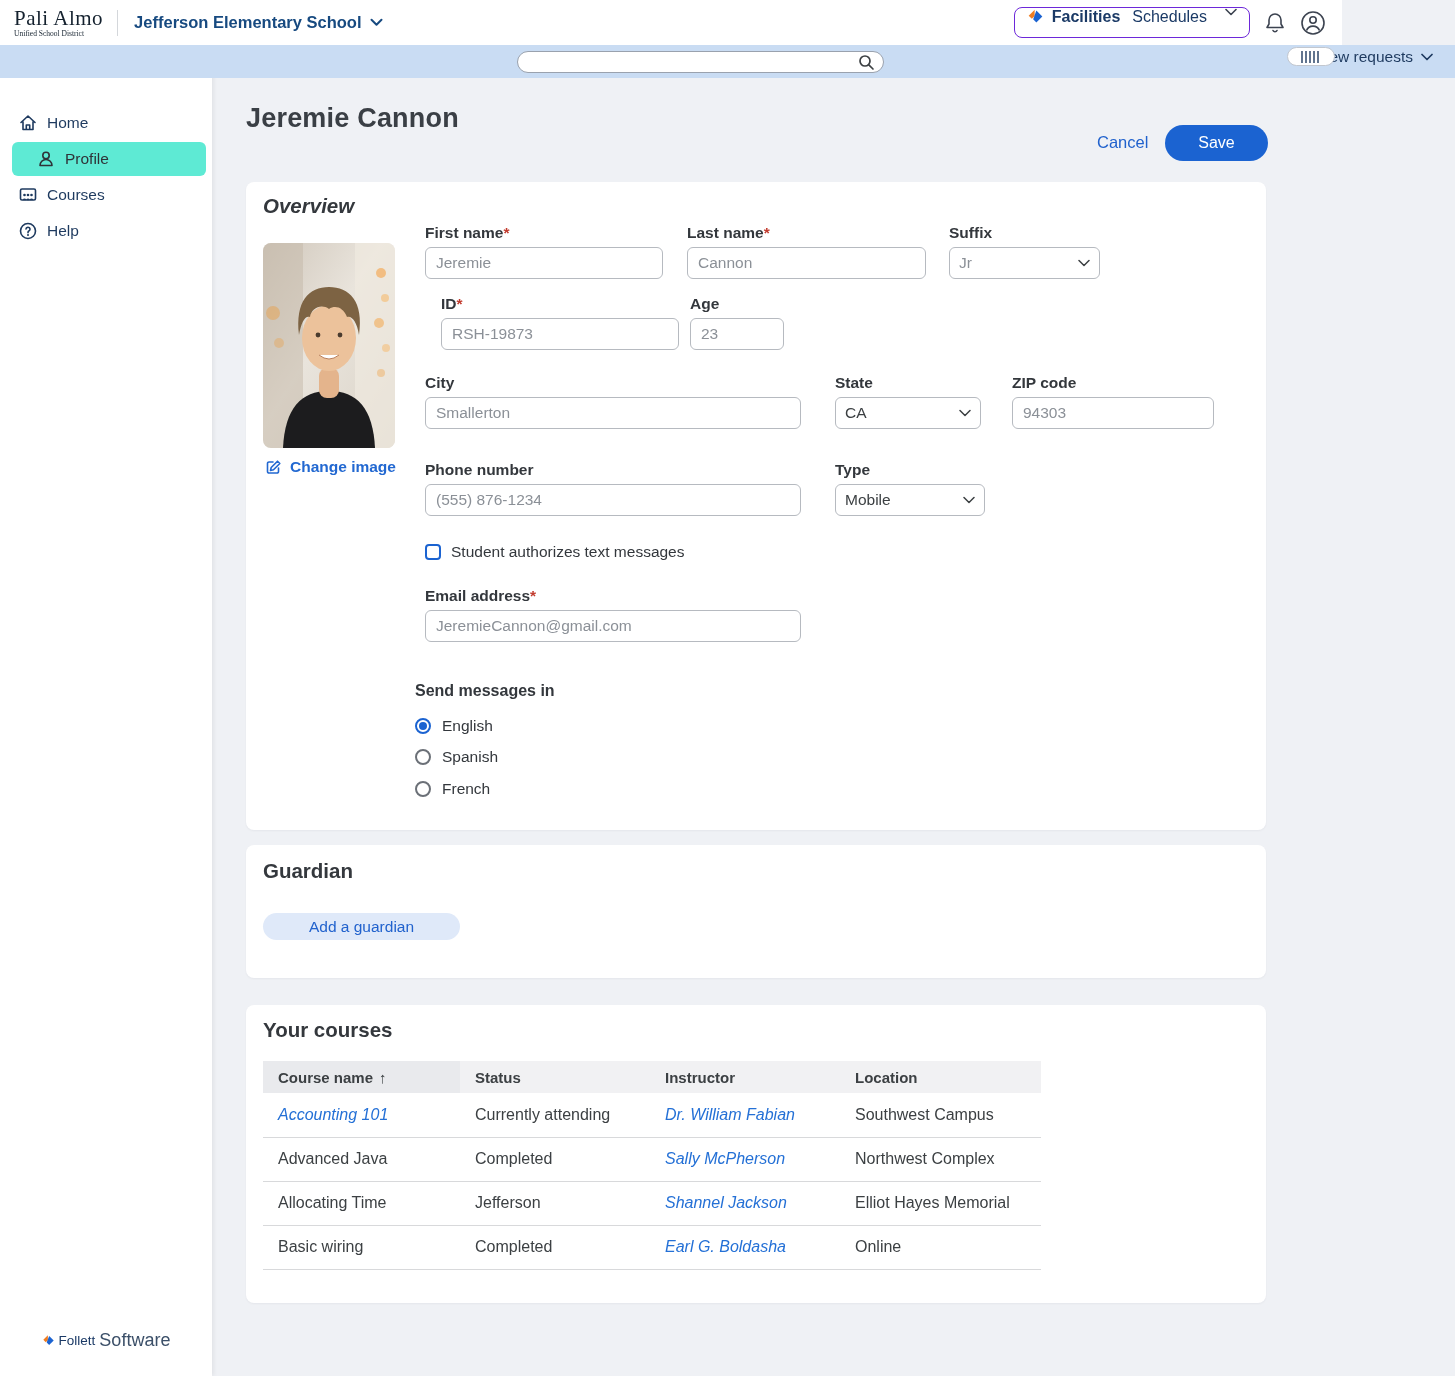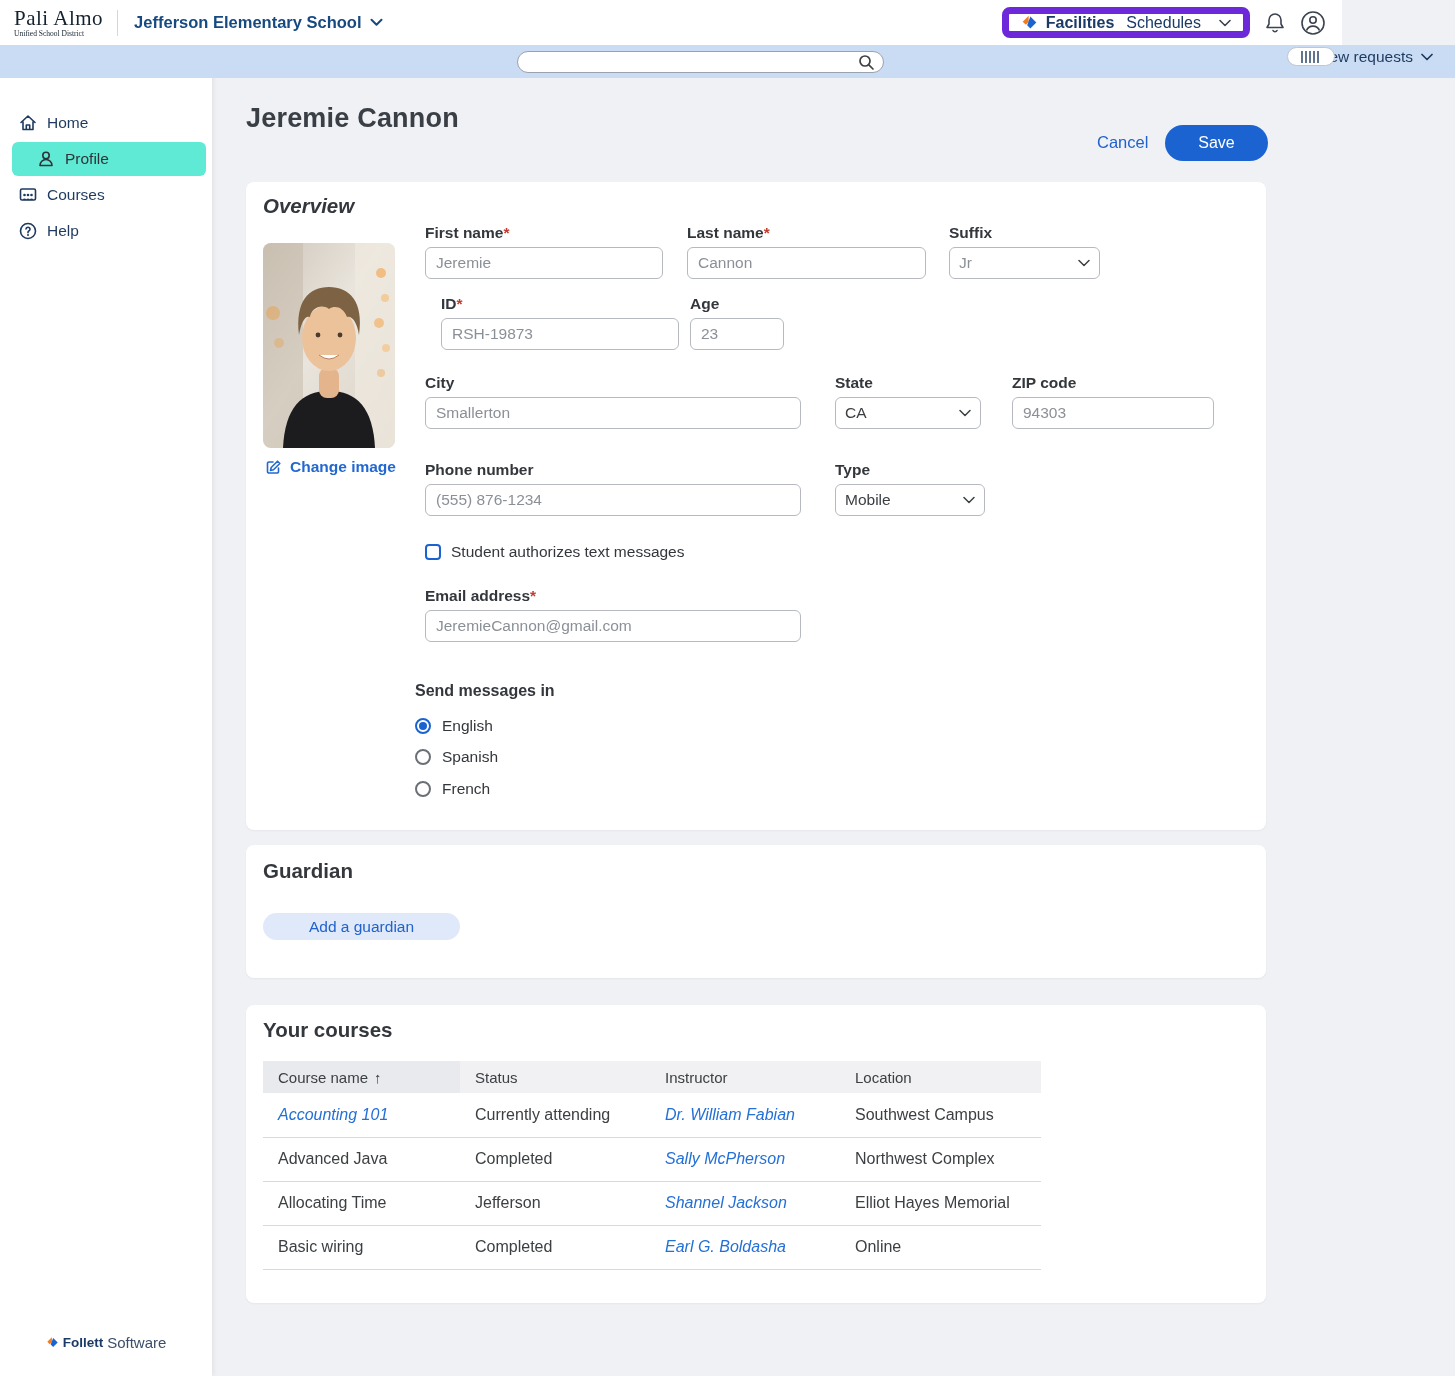--- a/index.html
+++ b/index.html
@@ -18,21 +18,21 @@
     position:absolute; top:0; left:0; width:1342px; height:45px;
     background:#ffffff; display:flex; align-items:center; z-index:30;
   }
   .brand{ margin-left:14px; line-height:1; }
   .brand-name{ font-family:"Liberation Serif", serif; font-size:21px; color:#14212e; letter-spacing:.5px; }
   .brand-sub{ font-family:"Liberation Serif", serif; font-size:7.5px; color:#14212e; margin-top:1px; }
   .header-divider{ width:1px; height:26px; background:#d4d7db; margin:0 16px 0 14px; }
   .school-switcher{ display:flex; align-items:center; gap:8px; color:#174a80; font-weight:bold; font-size:16.5px; cursor:pointer; }
   .header-right{ margin-left:auto; display:flex; align-items:center; gap:14px; margin-right:16px; }
   .app-switcher{
-    display:flex; align-items:center; gap:8px; border:7px solid #6d28d9; border-radius:8px;
+    display:flex; align-items:flex-start; gap:8px; border:1px solid #6d28d9; border-radius:8px;
     background:#fff; height:31px; padding:0 12px; cursor:pointer;
   }
   .app-switcher .app-bold{ font-weight:bold; color:#1b3a66; font-size:16px; }
   .app-switcher .app-reg{ color:#1b3a66; font-size:16px; margin-left:4px; }
   .app-switcher .chev{ margin-left:10px; }
   .icon-btn{ background:none; border:none; cursor:pointer; color:#3c4350; padding:0; }
 
   
   .blue-band{
     position:absolute; top:45px; left:0; width:1455px; height:33px;
@@ -65,22 +65,22 @@
     display:flex; align-items:center; gap:9px;
     margin:2px 6px 2px 12px; padding:7px 8px 7px 6px;
     color:#1e3a5f; font-size:15.5px; border-radius:6px; cursor:pointer;
   }
   .nav-item.active{ background:#5eead4; color:#2f3338;padding-left:24px; }
   .nav-item .nav-icon{ width:20px; height:20px; color:inherit; }
   .sidebar-footer{
     position:absolute; bottom:25px; left:0; width:100%;
     display:flex; align-items:center; justify-content:center; gap:4px;
   }
-  .footer-bold{ font-weight:bold; color:#1b3a66; font-size:13.5px; }
-  .footer-reg{ color:#3b4f68; font-size:15px; }
+  .footer-bold{ font-weight:normal; color:#1b3a66; font-size:13.5px; }
+  .footer-reg{ color:#3b4f68; font-size:18px; }
 
   
   .main{ position:absolute; top:78px; left:212px; width:1243px; height:1298px; }
   .page-title{
     position:absolute; left:34px; top:25px;
     font-size:27px; font-weight:600; color:#3a3f45; letter-spacing:.2px;
   }
   .cancel-link{
     position:absolute; left:885px; top:55px; color:#2162cd; font-size:16.5px; cursor:pointer;
   }
@@ -140,21 +140,21 @@
     position:absolute; left:17px; top:68px; width:197px; height:27px;
     background:#dfe9f9; color:#2162cd; border:none; border-radius:14px;
     font-size:15.5px; font-family:inherit; cursor:pointer;
   }
 
   
   .card-courses{ top:927px; height:298px; }
   .card-courses .card-title{ position:absolute; left:17px; top:13px; }
   .courses-table{ position:absolute; left:17px; top:56px; width:778px; border-collapse:collapse; font-size:16px; }
   .courses-table th{
-    background:#f1f1f3; text-align:left; font-weight:400; color:#3c4043; font-size:15px;
+    background:#f1f1f3; text-align:left; font-weight:700; color:#3c4043; font-size:15px;
     height:32px; padding:0 0 0 15px;margin-top:36px;
   }
   .courses-table th.sorted{ background:#e9eaed; }
   .courses-table td{ height:44px; padding:0 0 0 15px; border-bottom:1px solid #d8d9db; color:#3c4043; }
   .courses-table .col1{ width:197px; }
   .courses-table .col2{ width:190px; }
   .courses-table .col3{ width:190px; }
   .courses-table .col4{ width:201px; }
   .link{ color:#2470d6; cursor:pointer; text-decoration:none;font-style:italic; }
   .sort-arrow{ margin-left:6px; font-size:15px; color:#3c4043; }

